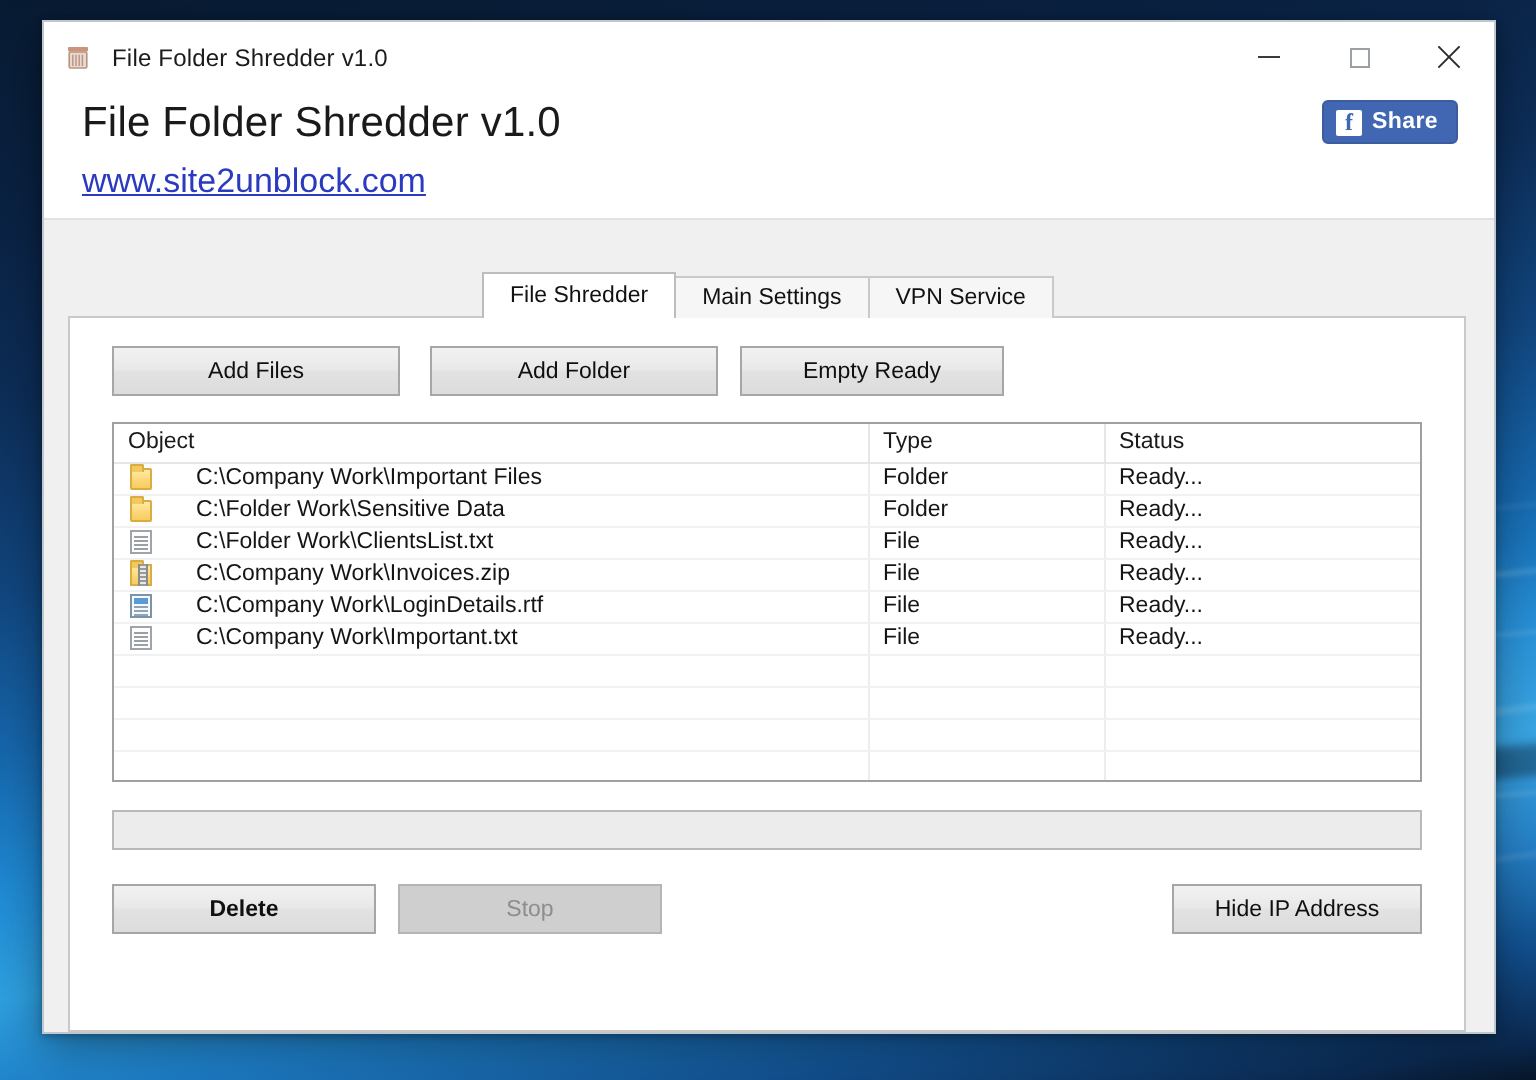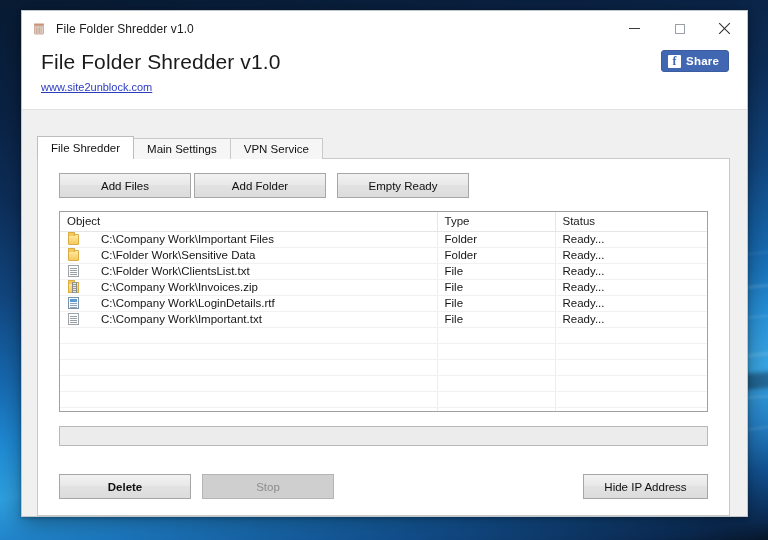--- a/index.html
+++ b/index.html
@@ -149,21 +149,21 @@
   .brand h1 {
     font-size: 21px;
     font-weight: normal;
     color: #1a1a1a;
     letter-spacing: .1px;
     line-height: 1.15;
   }
   .brand a.site-link {
     display: inline-block;
     margin-top: 7px;
-    font-size: 11px;
+    font-size: 17px;
     color: #2b3bbf;
     text-decoration: underline;
     cursor: pointer;
   }
   .share-btn {
     position: absolute;
     right: 18px;
     top: 4px;
     background: #4267b2;
     border: 1px solid #3b5c9f;
@@ -201,20 +201,21 @@
     border-top: 1px solid #e2e2e2;
   }
 
   
   .client {
     flex: 1 1 auto;
     background: #f0f0f0;
     padding: 13px 17px 0 15px;
     display: flex;
     flex-direction: column;
+    align-items: center;
   }
 
   
   .tabstrip {
     display: flex;
     align-items: flex-end;
     height: 23px;
     flex: 0 0 auto;
     position: relative;
     z-index: 2;
@@ -274,29 +275,29 @@
     border-color: #b5b5b5;
     color: #8d8d8d;
   }
   .btn.bold { font-weight: bold; }
 
   .toolbar-row {
     display: flex;
     gap: 0;
     flex: 0 0 auto;
   }
-  .toolbar-row .btn { width: 132px; }
-  .toolbar-row .btn + .btn { margin-left: 3px; }
+  .toolbar-row .btn { width: 144px; }
+  .toolbar-row .btn + .btn { margin-left: 15px; }
   .toolbar-row .btn.empty-list { width: 132px; margin-left: 11px; }
 
   
   .listview {
     margin-top: 13px;
     flex: 0 0 auto;
-    height: 201px;
+    height: 180px;
     border: 1px solid #a0a0a0;
     background: #ffffff;
     position: relative;
     overflow: hidden;
   }
   .lv-table {
     width: 100%;
     border-collapse: collapse;
     table-layout: fixed;
     font-size: 11.5px;
@@ -413,21 +414,21 @@
   .progress {
     margin-top: 14px;
     flex: 0 0 auto;
     height: 20px;
     background: #ececec;
     border: 1px solid #b9b9b9;
   }
 
   
   .bottom-row {
-    margin-top: 28px;
+    margin-top: 17px;
     flex: 0 0 auto;
     display: flex;
     align-items: center;
   }
   .bottom-row .btn.delete { width: 132px; }
   .bottom-row .btn.stop   { width: 132px; margin-left: 11px; }
   .bottom-row .btn.hideip { width: 125px; margin-left: auto; }
 </style>
 </head>
 <body>

